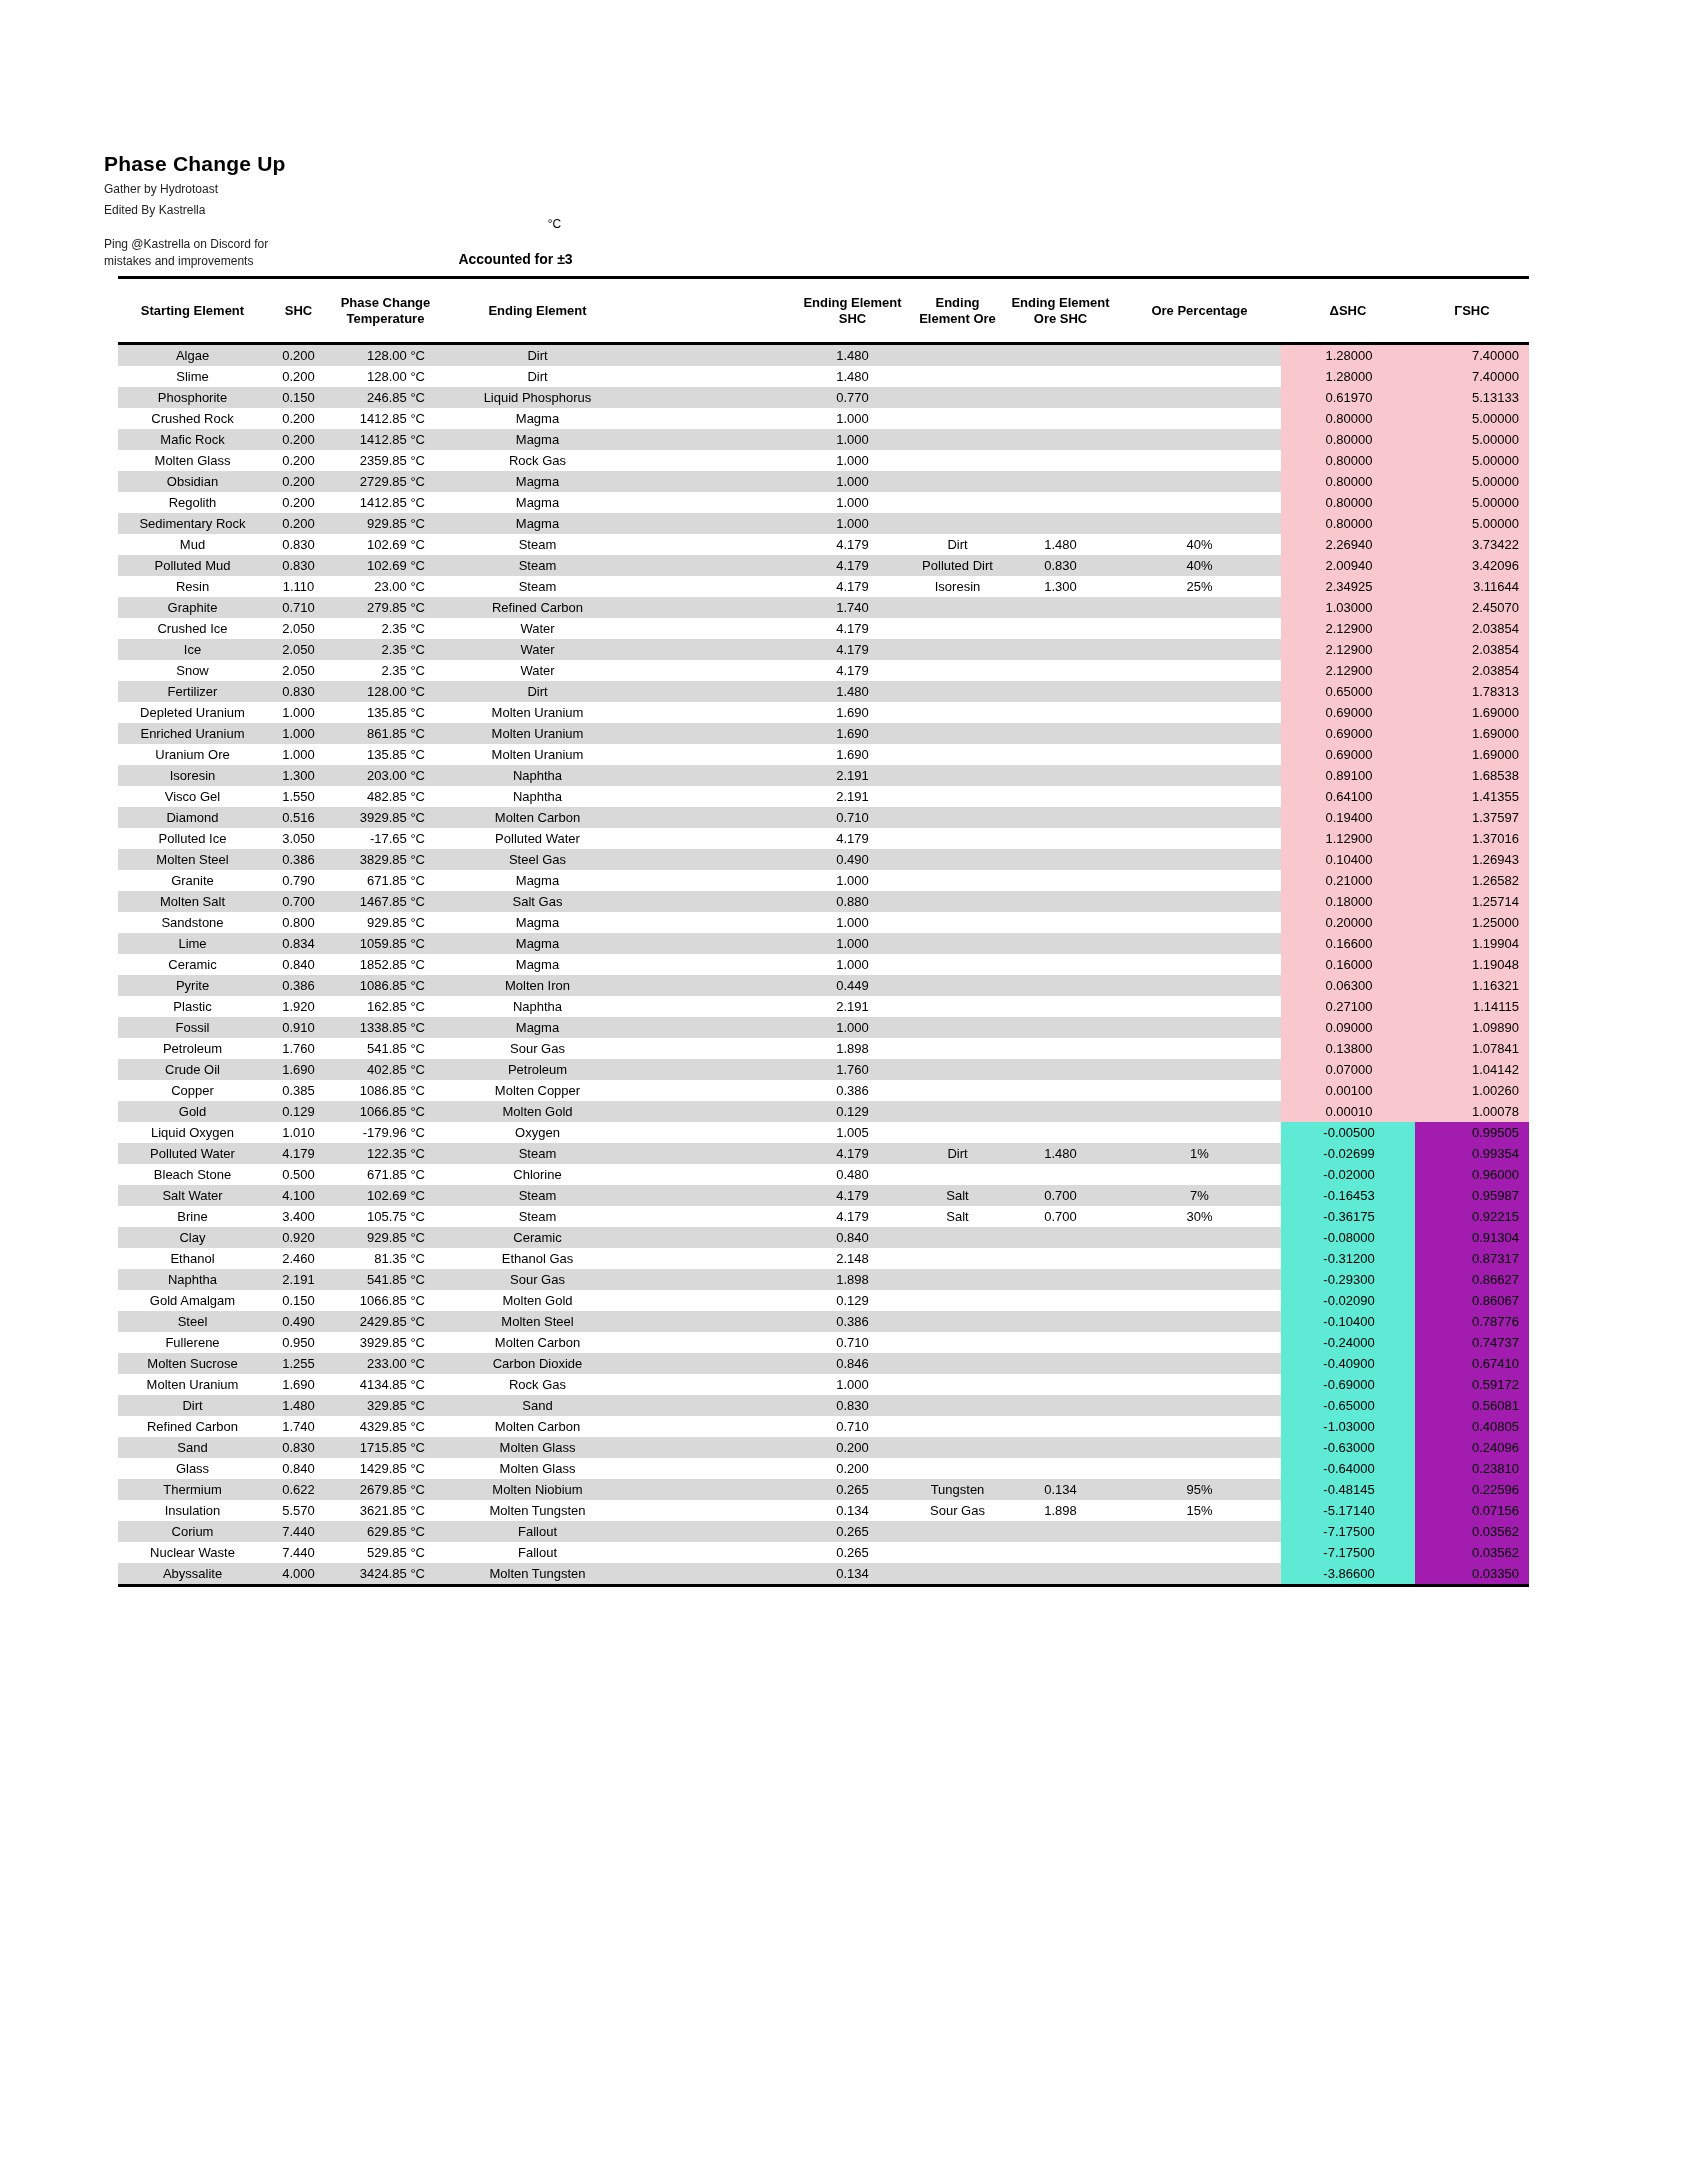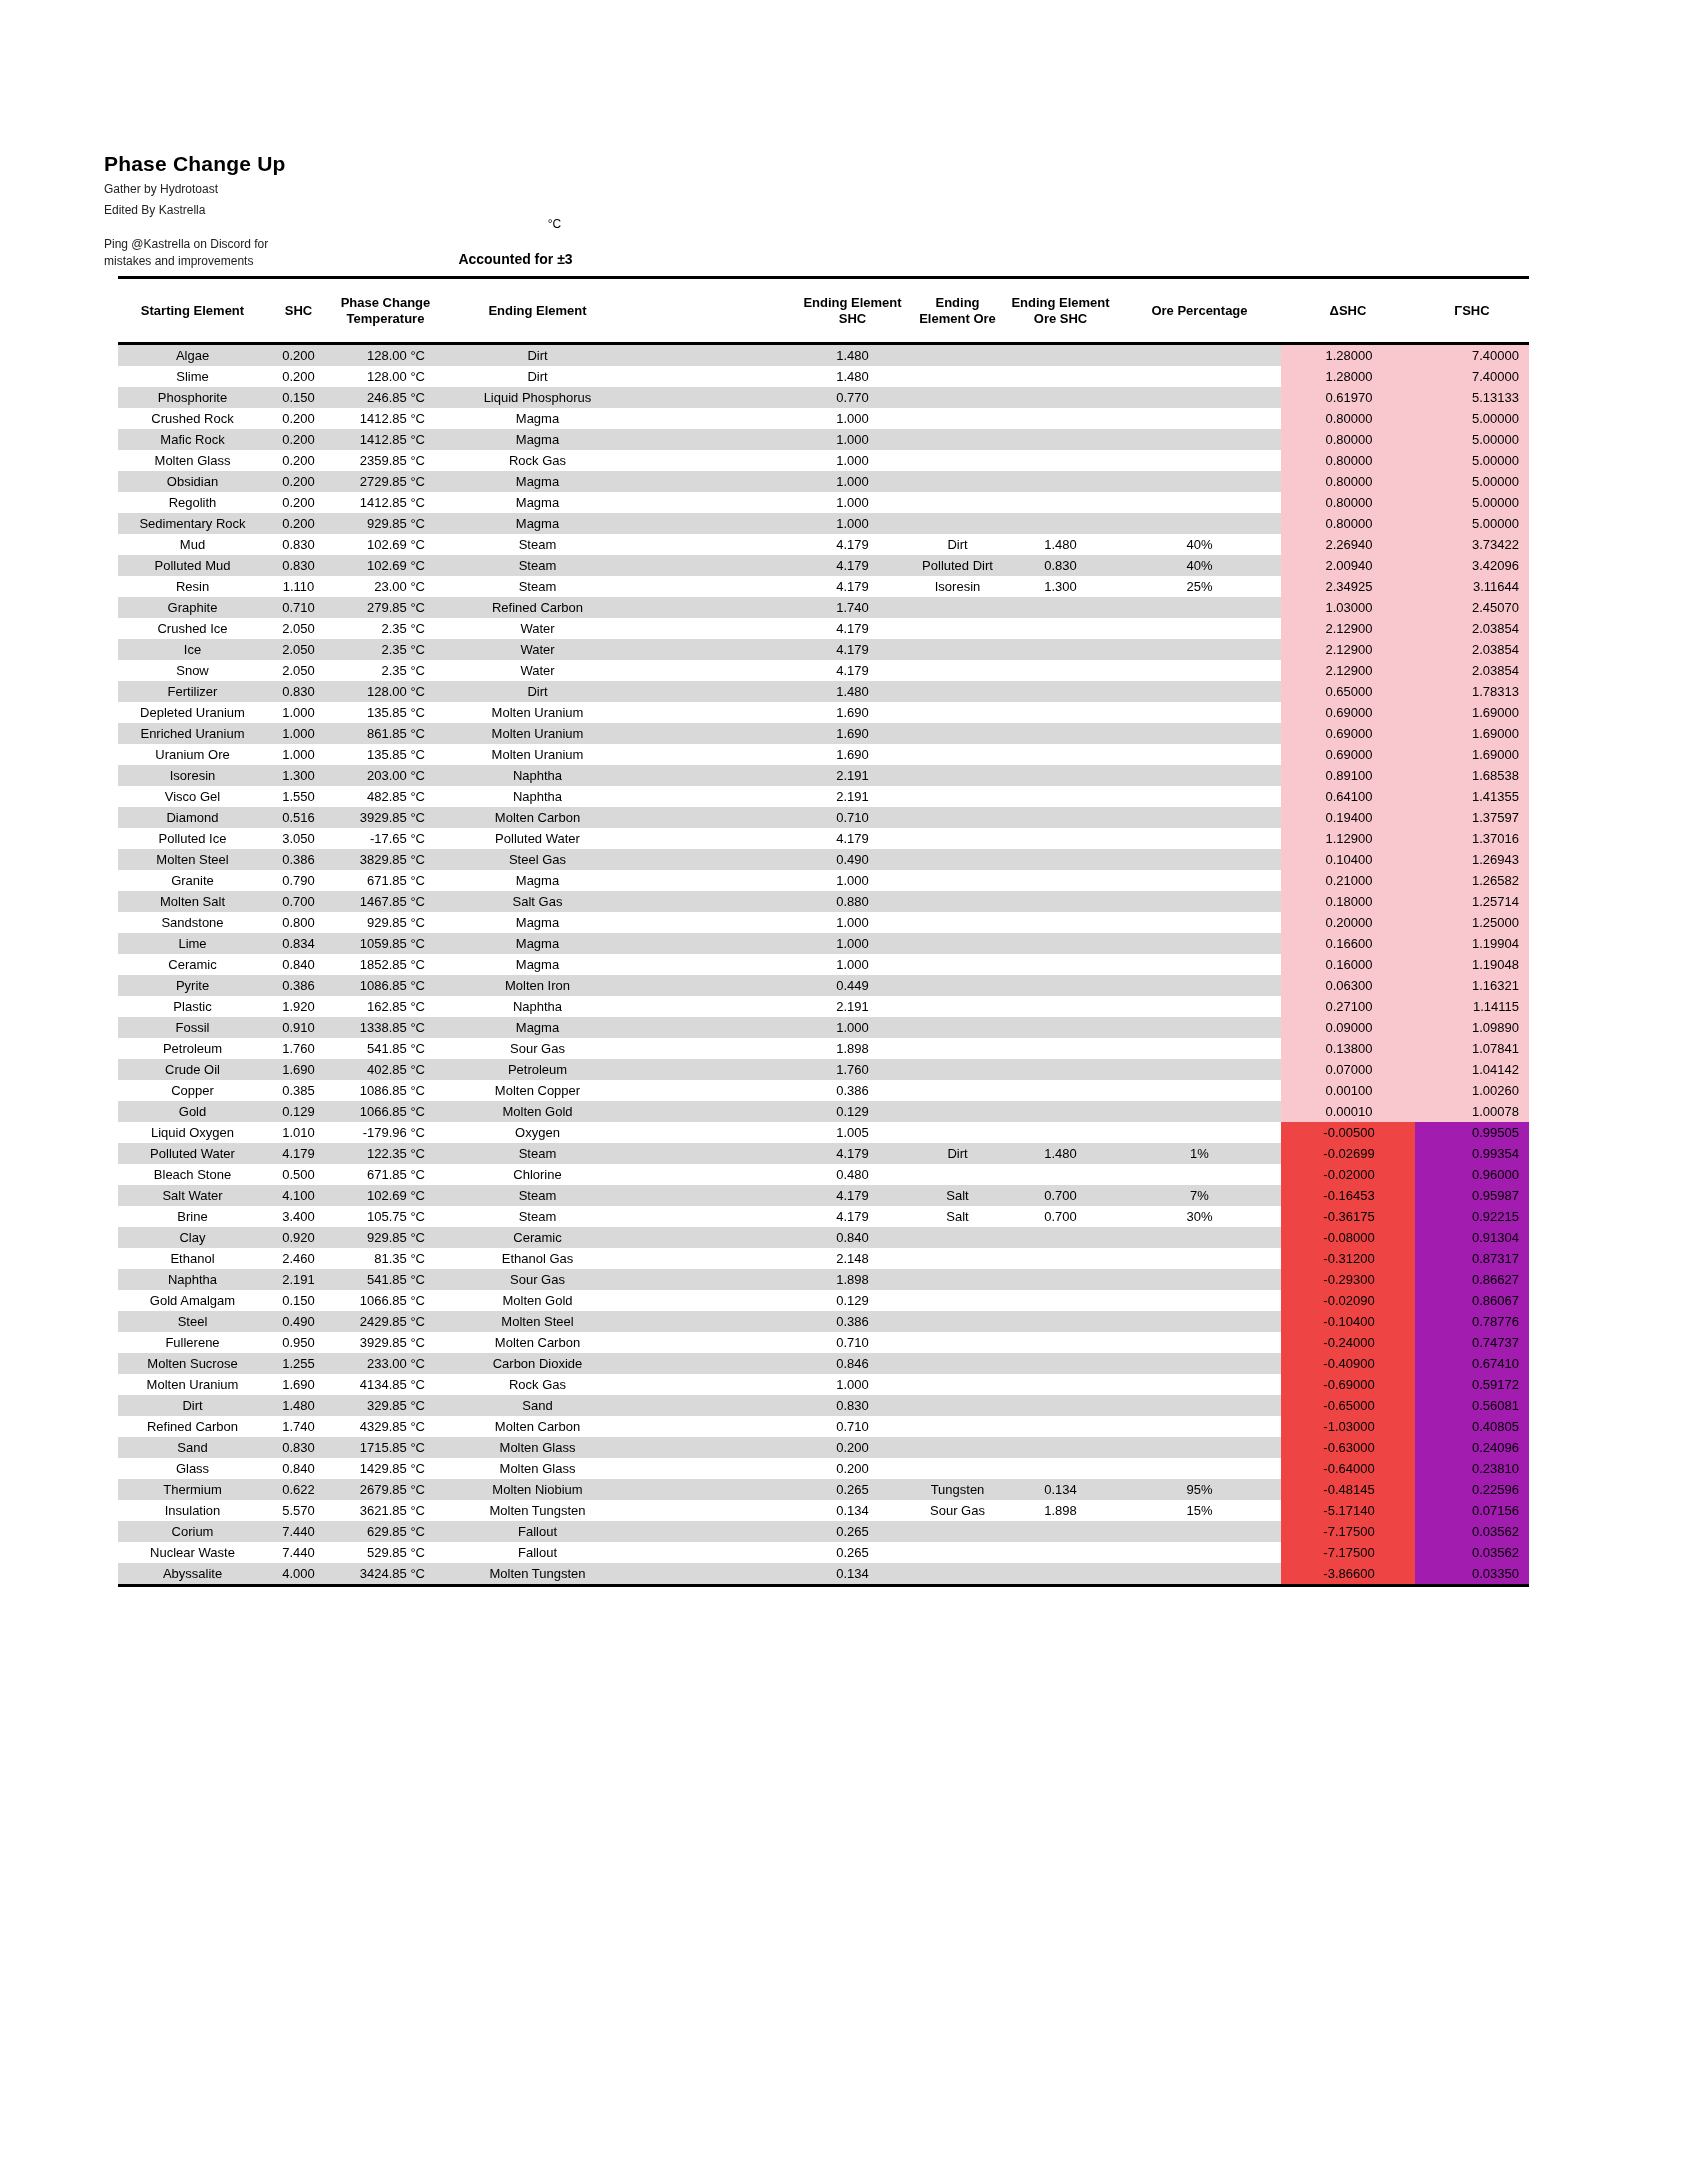--- a/index.html
+++ b/index.html
@@ -35,21 +35,21 @@
   table.sheet tbody td {
     font-size:13px; height:21px; line-height:21px;
     padding:0; text-align:center;
     white-space:nowrap; overflow:hidden;
   }
   table.sheet tbody tr:nth-child(odd) { background:#d9d9d9; }
   table.sheet tbody td.c2 { text-align:right; padding-right:16px;margin-top:36px; }
   table.sheet tbody td.c8 { padding-right:18px;padding-left:20px; }
   table.sheet tbody td.c9 { text-align:right; padding-right:10px;margin-top:33px; }
   table.sheet td.pink   { background:#f9c8ce; }
-  table.sheet td.blue-a { background:#ef4444;margin-left:24px; }
+  table.sheet td.blue-a { background:#5eead4;margin-left:24px; }
   table.sheet td.blue-b { background:#a21caf; }
 </style>
 </head>
 <body>
 
 <div class="abs title">Phase Change Up</div>
 <div class="abs credit1">Gather by Hydrotoast</div>
 <div class="abs credit2">Edited By Kastrella</div>
 <div class="abs unit">°C</div>
 <div class="abs note1">Ping @Kastrella on Discord for</div>

